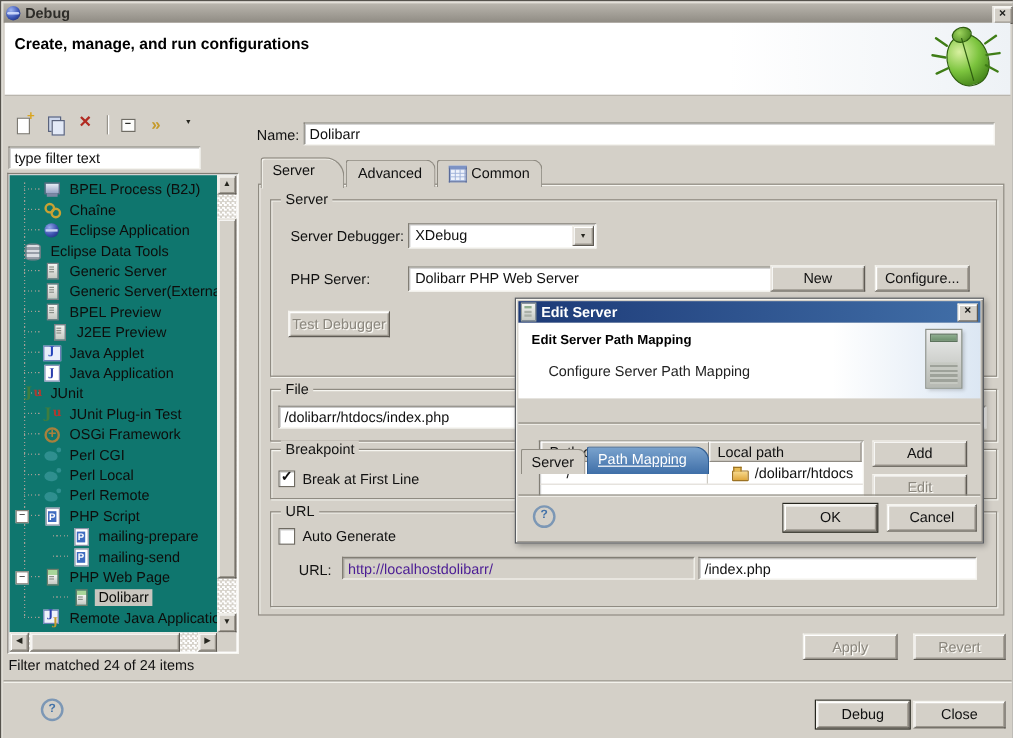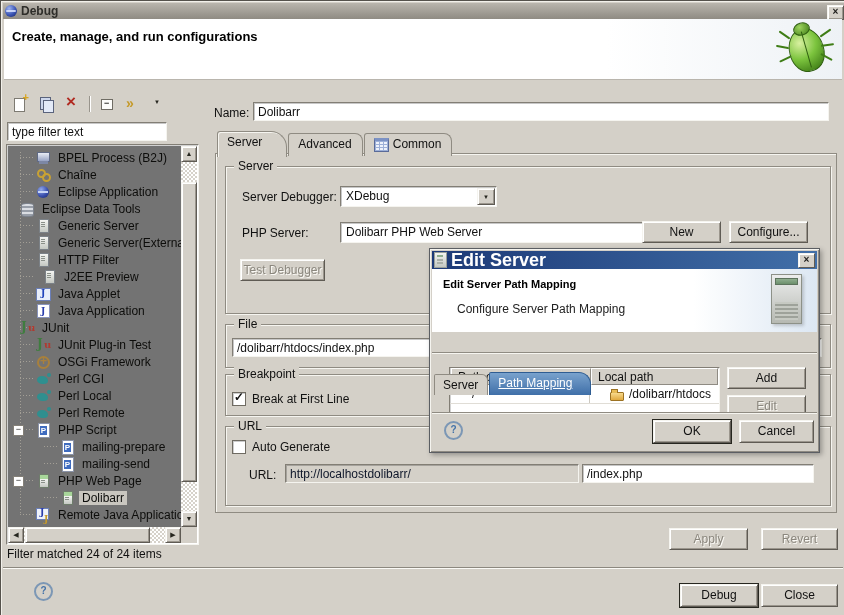--- a/index.html
+++ b/index.html
@@ -12,21 +12,21 @@
   .btn.disabled{color:#8b877e;text-shadow:1px 1px 0 #fbfaf6;}
   .lbl{position:absolute;white-space:nowrap;}
   .group{position:absolute;border:1px solid #8f8b82;box-shadow:inset 1px 1px 0 #f6f5f0, 1px 1px 0 #f6f5f0;}
   .legend{position:absolute;top:-8px;left:8px;background:#d4d0c8;padding:0 4px;font-size:12px;}
   .cb{position:absolute;width:12px;height:12px;background:#fff;border:1px solid #6f6b62;
       box-shadow:inset 1px 1px 0 rgba(0,0,0,.2);}
   .cb.checked::after{content:"\2713";position:absolute;left:1px;top:-3px;font-weight:bold;font-size:12px;color:#101010;}
   .input{position:absolute;font-family:"Liberation Sans",sans-serif;font-size:12px;padding:1px 4px;color:#111;
          background:#fff;border:1px solid;border-color:#827e75 #f5f4ef #f5f4ef #827e75;
          box-shadow:inset 1px 1px 0 rgba(0,0,0,.22);outline:none;}
-  .input.gray{background:#d4d0c8;color:#0f172a;}
+  .input.gray{background:#d4d0c8;color:#4c1d95;}
   .combo{position:absolute;background:#fff;border:1px solid;border-color:#827e75 #f5f4ef #f5f4ef #827e75;
          box-shadow:inset 1px 1px 0 rgba(0,0,0,.22);padding:2px 20px 0 5px;font-size:12px;white-space:nowrap;overflow:hidden;}
   .cbtn{position:absolute;right:1px;top:1px;bottom:1px;width:16px;display:flex;align-items:center;justify-content:center;
         background:#d4d0c8;border:1px solid;border-color:#f5f4ef #5f5b54 #5f5b54 #f5f4ef;
         box-shadow:inset 1px 1px 0 #fff, inset -1px -1px 0 #9b968d;font-size:6px;color:#26261f;}
 
   
   .titlebar{position:absolute;left:2px;top:2px;width:840px;height:16px;
             background:linear-gradient(#b9b5ad,#8f8b83);display:flex;align-items:center;padding:0 2px;}
   .titlebar .title{font-weight:bold;color:#2e2d29;margin-left:4px;font-size:12px;}
@@ -69,21 +69,21 @@
   .duplicate-icon::after{content:"";position:absolute;left:5px;top:4px;width:9px;height:11px;background:#e3eaf8;border:1px solid #5a637c;}
   .delete-icon::before{content:"\00d7";position:absolute;left:2px;top:-3px;color:#b12a21;font:bold 17px/17px "Liberation Sans",sans-serif;}
   .collapse-all-icon::before{content:"";position:absolute;left:2px;top:3px;width:10px;height:9px;border:1px solid #6f6c64;background:#fdfdfb;}
   .collapse-all-icon::after{content:"\2212";position:absolute;left:5px;top:2px;font:bold 9px/11px "Liberation Sans",sans-serif;color:#2c2c28;}
   .filter-icon::before{content:"\00bb";position:absolute;left:1px;top:-1px;color:#c59a2a;font:bold 14px/16px "Liberation Sans",sans-serif;}
   .caret-down-icon::before{content:"\25BC";position:absolute;left:3px;top:3px;font-size:6px;color:#26261f;}
 
   .filterbox{left:6px;top:121px;width:150px;height:15px;}
   .treebox{position:absolute;left:5px;top:143px;width:191px;height:399px;background:#fff;
            border:1px solid;border-color:#827e75 #f5f4ef #f5f4ef #827e75;box-shadow:inset 1px 1px 0 rgba(0,0,0,.18);}
-  .tree{position:absolute;left:1px;top:1px;right:17px;bottom:17px;overflow:hidden;padding-top:3px;background:#737373;}
+  .tree{position:absolute;left:1px;top:1px;right:17px;bottom:17px;overflow:hidden;padding-top:3px;background:#0f766e;}
   .tree::before{content:"";position:absolute;left:12px;top:6px;height:362px;width:1px;
         background-image:repeating-linear-gradient(#a39f96 0 1px,transparent 1px 3px);}
   .trow{position:relative;height:17px;display:flex;align-items:center;white-space:nowrap;}
   .trow::before{content:"";position:absolute;left:12px;top:8px;width:13px;height:1px;
         background-image:repeating-linear-gradient(90deg,#a39f96 0 1px,transparent 1px 3px);}
   .trow.d1::before{left:36px;}
   .tlabel{padding:0 3px;font-size:12px;color:#0d0d0b;}
   .tlabel.tsel{background:#c9c6bf;}
   .expander{position:absolute;left:5px;top:4px;width:9px;height:9px;background:#fff;border:1px solid #848078;
             font:9px/7px "Liberation Sans",sans-serif;text-align:center;color:#222;}
@@ -150,21 +150,21 @@
         background-image:linear-gradient(#9db0d8 1px,transparent 1px),linear-gradient(90deg,#9db0d8 1px,transparent 1px);
         background-size:4px 3px;}
   .contentbox{position:absolute;left:214px;top:152px;width:620px;height:358px;border:1px solid #8f8b82;
         box-shadow:inset 1px 1px 0 #f6f5f0;z-index:2;background:#d4d0c8;}
 
   
   .dialog{position:absolute;left:428px;top:247px;width:389px;height:203px;background:#d4d0c8;z-index:50;
         border:1px solid #5b5e63;box-shadow:inset 1px 1px 0 #f5f4ef, inset -1px -1px 0 #8e8a82, 2px 2px 5px rgba(0,0,0,.3);}
   .dtitle{position:absolute;left:2px;top:2px;right:2px;height:18px;display:flex;align-items:center;padding:0 2px;
         background:linear-gradient(to right,#1d3a77,#416fa8);}
-  .dtitle .t{color:#fff;font-weight:bold;font-size:18px;margin-left:4px;}
+  .dtitle .t{color:#fff;font-weight:bold;font-size:12px;margin-left:4px;}
   .mini-server-icon{width:11px;height:14px;position:relative;flex:none;background:linear-gradient(#f4f5f2,#c4c8c2);border:1px solid #9aa09a;}
   .mini-server-icon::after{content:"";position:absolute;left:2px;top:2px;width:6px;height:2px;background:#8fae8f;box-shadow:0 4px 0 #aab0a8,0 7px 0 #aab0a8;}
   .dxbtn{position:absolute;right:2px;top:2px;width:15px;height:13px;text-align:center;font-weight:bold;font-size:10px;line-height:11px;color:#1c1c1a;
         background:#d4d0c8;border:1px solid;border-color:#f5f4ef #5f5b54 #5f5b54 #f5f4ef;box-shadow:inset 1px 1px 0 #fff;}
   .dheader{position:absolute;left:2px;top:20px;right:2px;height:63px;background:linear-gradient(to right,#ffffff 68%,#dce7f3);}
   .dheader h2{margin:0;position:absolute;left:11px;top:9px;font-size:11px;font-weight:bold;color:#000;}
   .dheader .sub{position:absolute;left:25px;top:33px;font-size:12px;color:#222;}
   .server-tower{position:absolute;right:15px;top:5px;width:29px;height:48px;background:linear-gradient(#eceded,#b6b9b2);
         border:1px solid #8d9188;box-shadow:2px 2px 3px rgba(0,0,0,.18);}
   .server-tower::before{content:"";position:absolute;left:3px;top:3px;right:3px;height:5px;
@@ -263,21 +263,21 @@
         <div class="trow" style="padding-left: 28px;">
           <span class="ic server-icon"></span>
           <span class="tlabel">Generic Server</span>
         </div>
         <div class="trow" style="padding-left: 28px;">
           <span class="ic server-icon"></span>
           <span class="tlabel">Generic Server(External La</span>
         </div>
         <div class="trow" style="padding-left: 28px;">
           <span class="ic server-icon"></span>
-          <span class="tlabel">HTTP Filter</span>
+          <span class="tlabel">BPEL Preview</span>
         </div>
         <div class="trow" style="padding-left: 34px;">
           <span class="ic server-icon"></span>
           <span class="tlabel">J2EE Preview</span>
         </div>
         <div class="trow" style="padding-left: 28px;">
           <span class="ic java-applet-icon"></span>
           <span class="tlabel">Java Applet</span>
         </div>
         <div class="trow" style="padding-left: 28px;">

